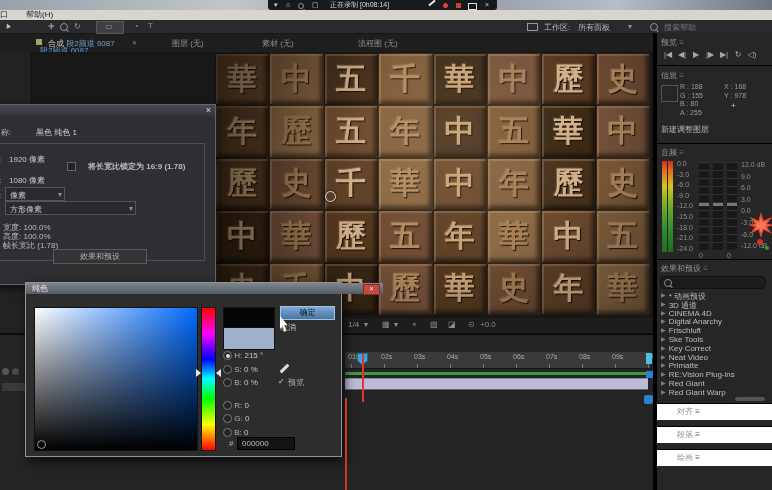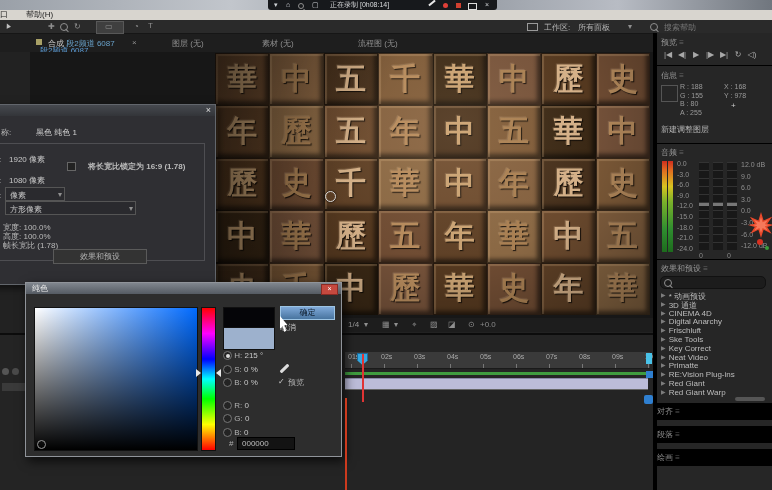--- a/index.html
+++ b/index.html
@@ -24,21 +24,21 @@
   .list-row{display:flex;align-items:flex-start;height:8.8px;color:#bdbdbd;font-size:8px;white-space:nowrap;}
   .list-row .tri{color:#7d7d7d;font-size:6px;margin:0 3px 0 2px;}
   .rule-lbl{position:absolute;top:1px;color:#ababab;font-size:7px;}
   .rule-tick{position:absolute;bottom:0;width:1px;height:4px;background:#777;}
   .radio{display:inline-block;width:7px;height:7px;border:1px solid #777;border-radius:50%;background:#242424;position:relative;vertical-align:middle;}
   .radio.on:after{content:"";position:absolute;left:1.5px;top:1.5px;width:4px;height:4px;border-radius:50%;background:#ddd;}
   .cursor-arrow{width:11px;height:16px;background:#fff;
      clip-path:polygon(0 0,0 80%,24% 64%,40% 100%,56% 92%,38% 58%,68% 56%);
      filter:drop-shadow(1px 1px 0 #000);}
   .star{clip-path:polygon(50% 0,60% 33%,93% 18%,74% 45%,100% 50%,74% 58%,91% 84%,60% 68%,50% 100%,40% 68%,9% 84%,26% 58%,0 50%,26% 45%,7% 18%,40% 33%);}
-  .collapsed{background:#000000;border-top:1px solid #000;color:#909090;font-size:8px;line-height:16px;padding-left:0;}
+  .collapsed{background:#ffffff;border-top:1px solid #000;color:#909090;font-size:8px;line-height:16px;padding-left:20px;}
   .btnish{border:1px solid #5a5a5a;background:#333;color:#b5b5b5;text-align:center;}
 </style>
 </head>
 <body>
 
 <div id="stage">
 
   <div class="abs" style="left:0;top:0;width:772px;height:10px;background:linear-gradient(90deg,#9aa0a8,#c2c6cc 30%,#8e949c 55%,#b8bcc4 80%,#70767e);"></div>
   <div class="abs" style="left:268px;top:0;width:229px;height:10px;background:#17191c;border-radius:0 0 3px 3px;color:#cfd2d6;font-size:7px;line-height:10px;">
     <span class="abs" style="left:6px;top:0;">▾</span>
@@ -341,21 +341,21 @@
       <span style="position:absolute;left:4px;top:2px;color:#c8c8c8;">方形像素</span>
       <span class="abs icn" style="right:2px;top:2px;">▾</span>
     </div>
     <span class="abs" style="left:42px;top:117px;">宽度: 100.0%</span>
     <span class="abs" style="left:42px;top:126px;">高度: 100.0%</span>
     <span class="abs" style="left:42px;top:135px;">帧长宽比 (1.78)</span>
     <div class="abs btnish" style="left:92px;top:144px;width:92px;height:13px;line-height:13px;">效果和预设</div>
   </div>
 
   <div class="abs" style="left:25px;top:282px;width:315px;height:173px;background:#2d2d2d;border:1px solid #90949a;box-shadow:3px 4px 10px rgba(0,0,0,.7);">
-    <div class="abs" style="left:0;top:0;width:100%;height:11px;background:linear-gradient(#80868e,#555b63);">
+    <div class="abs" style="left:0;top:0;width:100%;height:11px;background:linear-gradient(#80868e,#555b63);padding-left:42px;">
       <span class="abs" style="left:6px;top:0;color:#e8e8e8;font-size:8px;line-height:11px;">纯色</span>
       <span class="abs" style="right:3px;top:1px;width:15px;height:9px;background:#c5493f;border:1px solid #8a2a24;color:#fff;font-size:7px;text-align:center;line-height:8px;">×</span>
     </div>
 
     <div class="abs" style="left:8px;top:24px;width:162px;height:142px;border:1px solid #111;
                 background:linear-gradient(to bottom,rgba(0,0,0,0),#000),linear-gradient(to right,#fff,hsl(215,100%,50%));">
       <span class="abs" style="left:2px;top:132px;width:7px;height:7px;border:1px solid #999;border-radius:50%;"></span>
     </div>
 
     <div class="abs" style="left:175px;top:24px;width:13px;height:142px;border:1px solid #111;

